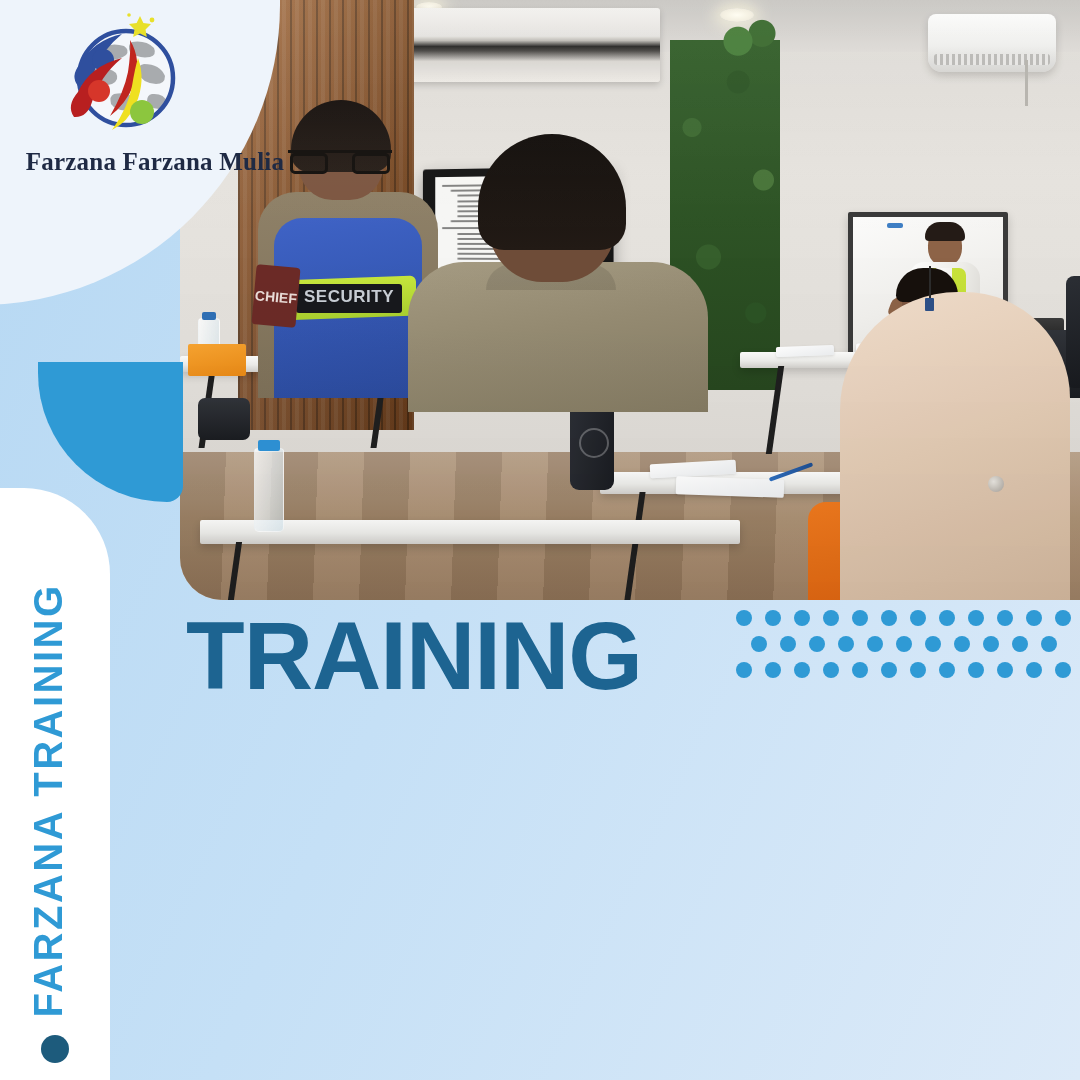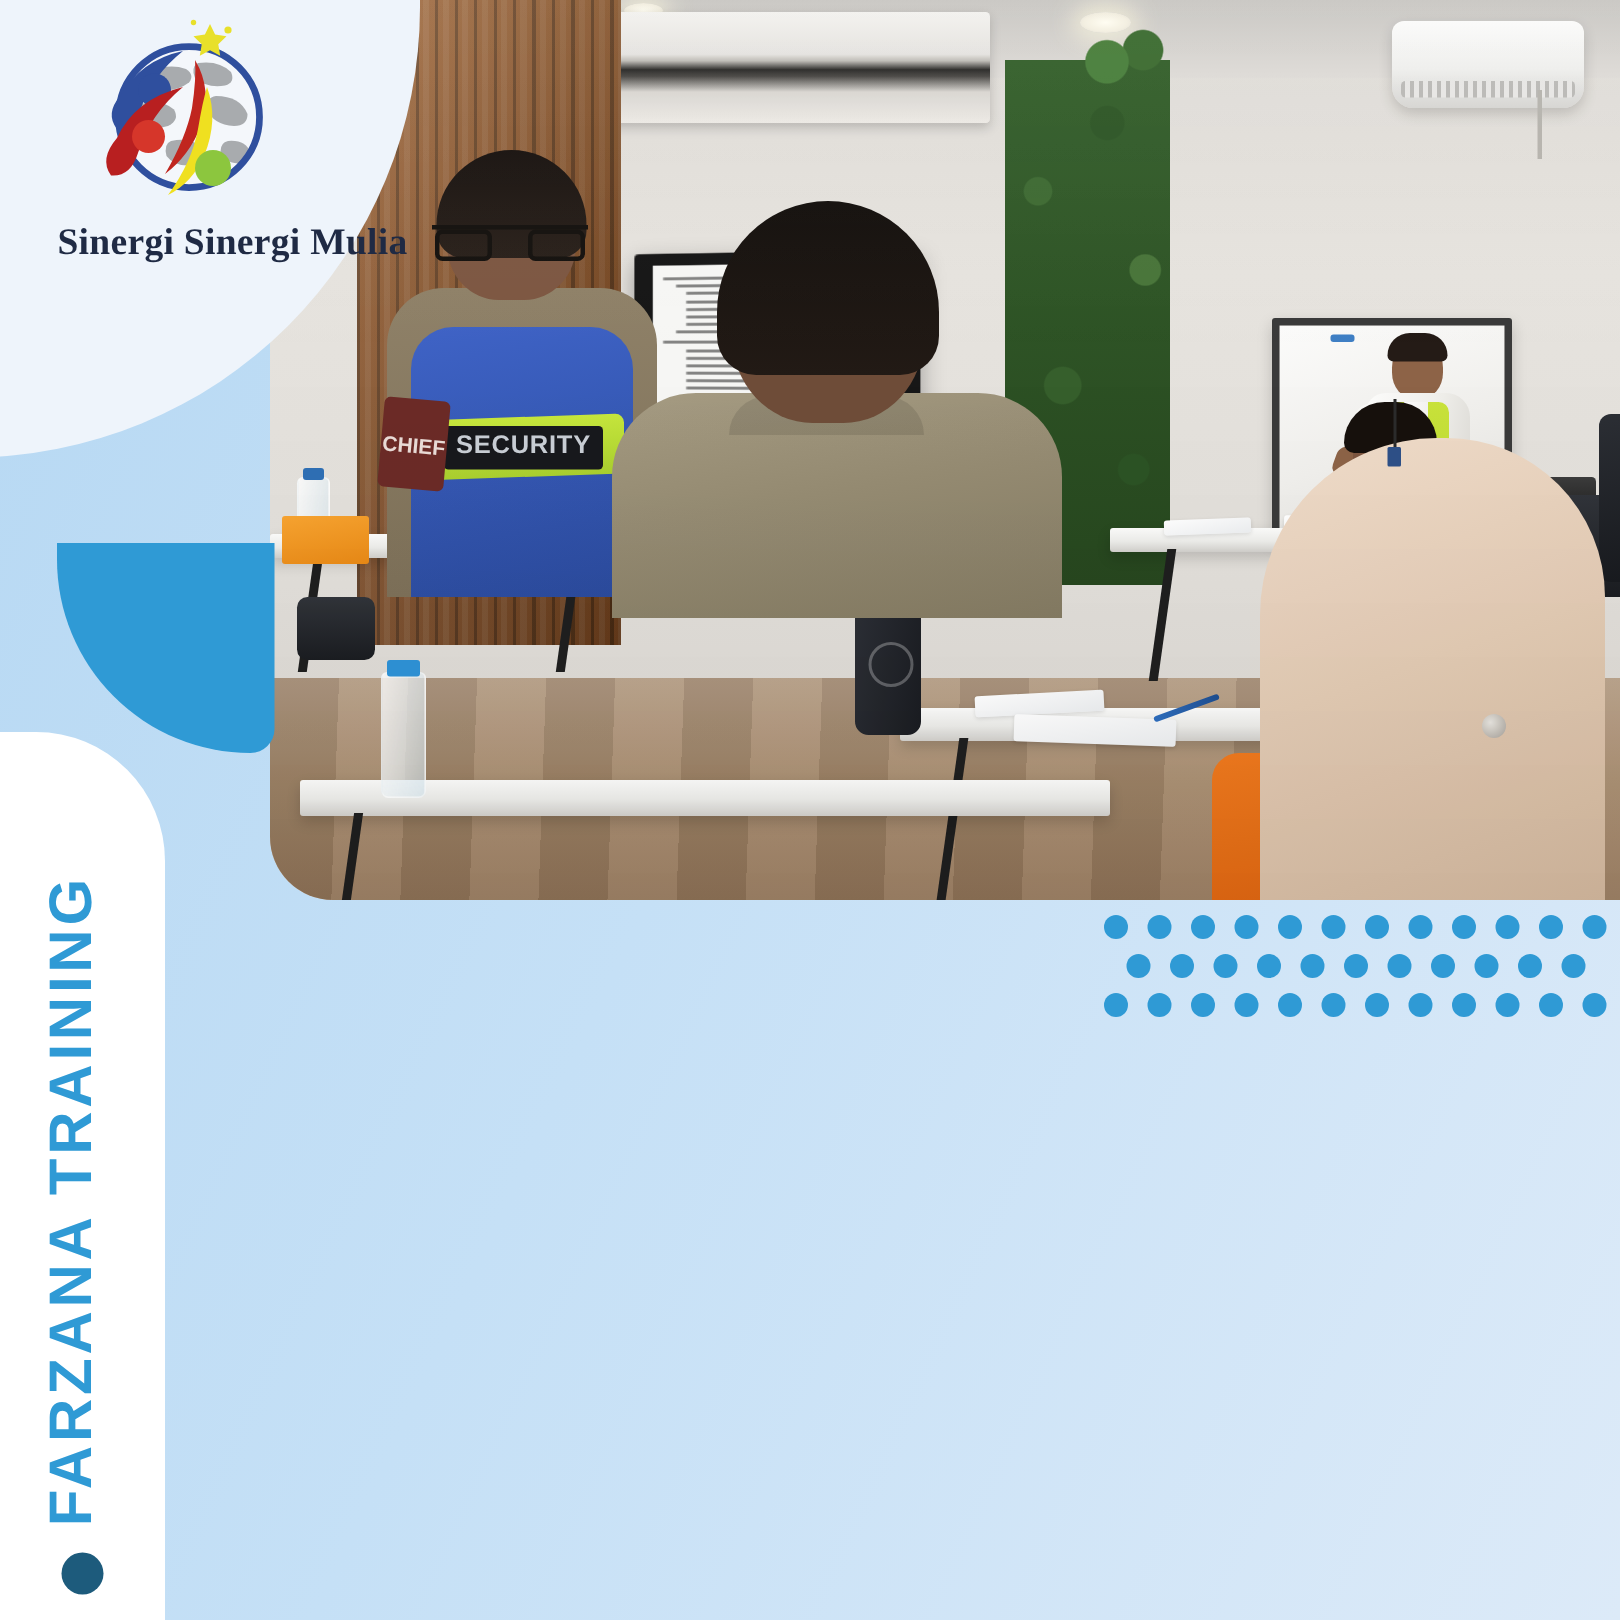--- a/index.html
+++ b/index.html
@@ -667,21 +667,21 @@
 
       <path d="M70 28 q12 20 4 44 q-8 20 -24 32 q14 -24 18 -44 q3 -20 2 -32z" fill="#c0261f"></path>
 
       <path d="M78 46 q8 22 -2 46 q-8 18 -24 26 q16 -22 20 -44 q3 -18 6 -28z" fill="#efe020"></path>
       <circle cx="82" cy="100" r="12" fill="#8cc63e"></circle>
 
       <path d="M80 4 l3.4 7 7.6 1.1 -5.5 5.4 1.3 7.6 -6.8 -3.6 -6.8 3.6 1.3 -7.6 -5.5 -5.4 7.6 -1.1z" fill="#e8e02a"></path>
       <circle cx="92" cy="8" r="2.4" fill="#e8e02a"></circle>
       <circle cx="69" cy="3" r="1.8" fill="#e8e02a"></circle>
     </svg>
-    <div class="logo-name">Sinergi Sinergi Mulia</div>
+    <div class="logo-name">Farzana Farzana Mulia</div>
   </div>
 
   <div class="side-text">FARZANA TRAINING</div>
   <div class="side-dot"></div>
 
   <div class="dot-grid" id="dot-grid">
       <div class="dot" style="width: 16px; height: 16px; background: rgb(47, 154, 213); left: 0px; top: 0px;"></div>
       <div class="dot" style="width: 16px; height: 16px; background: rgb(47, 154, 213); left: 29px; top: 0px;"></div>
       <div class="dot" style="width: 16px; height: 16px; background: rgb(47, 154, 213); left: 58px; top: 0px;"></div>
       <div class="dot" style="width: 16px; height: 16px; background: rgb(47, 154, 213); left: 87px; top: 0px;"></div>
@@ -711,14 +711,15 @@
       <div class="dot" style="width: 16px; height: 16px; background: rgb(47, 154, 213); left: 116px; top: 52px;"></div>
       <div class="dot" style="width: 16px; height: 16px; background: rgb(47, 154, 213); left: 145px; top: 52px;"></div>
       <div class="dot" style="width: 16px; height: 16px; background: rgb(47, 154, 213); left: 174px; top: 52px;"></div>
       <div class="dot" style="width: 16px; height: 16px; background: rgb(47, 154, 213); left: 203px; top: 52px;"></div>
       <div class="dot" style="width: 16px; height: 16px; background: rgb(47, 154, 213); left: 232px; top: 52px;"></div>
       <div class="dot" style="width: 16px; height: 16px; background: rgb(47, 154, 213); left: 261px; top: 52px;"></div>
       <div class="dot" style="width: 16px; height: 16px; background: rgb(47, 154, 213); left: 290px; top: 52px;"></div>
       <div class="dot" style="width: 16px; height: 16px; background: rgb(47, 154, 213); left: 319px; top: 52px;"></div>
     </div>
 
+  <div class="title">TRAINING</div>
 
 </div>
 
 </body></html>

